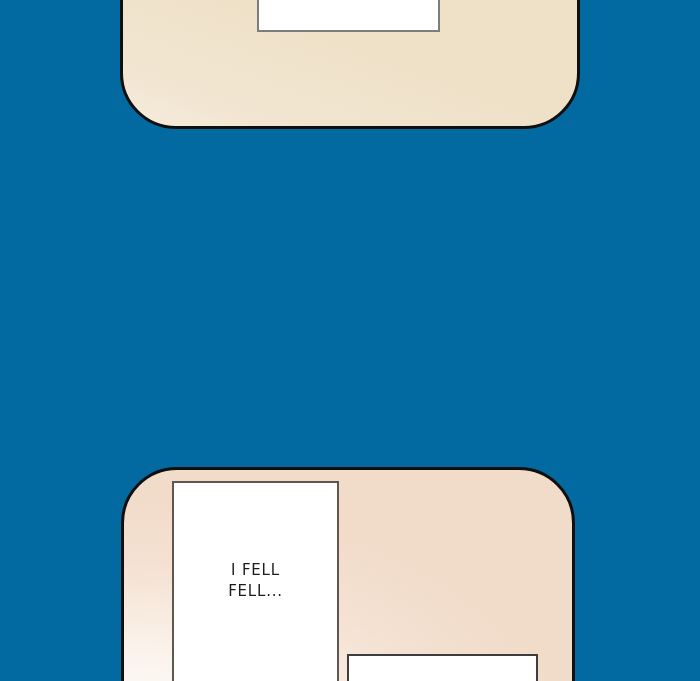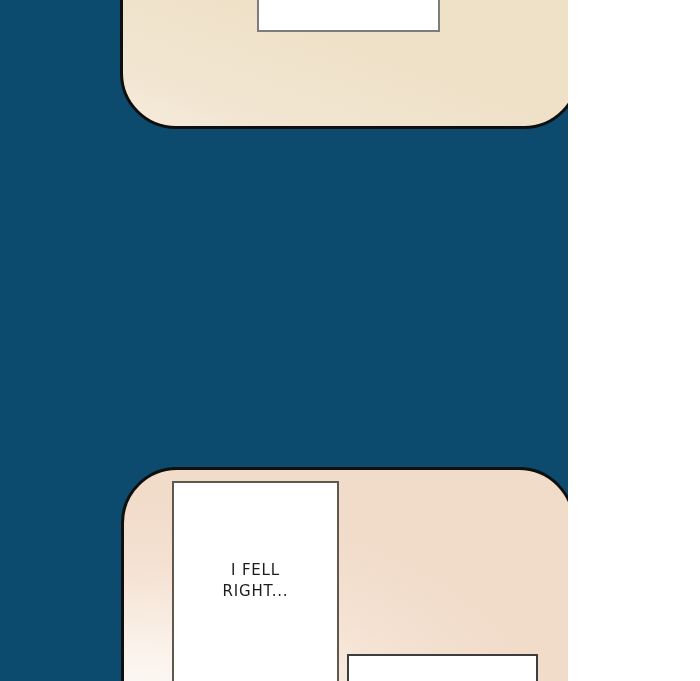--- a/index.html
+++ b/index.html
@@ -1,21 +1,21 @@
 <!DOCTYPE html>
 <html><head>
 <meta charset="utf-8">
 <style>
   html, body { margin: 0; padding: 0; background: #ffffff; }
 
   .stage {
     position: relative;
-    width: 568px;
+    width: 700px;
     height: 681px;
-    background: #0c4a6e;
+    background: #0369a1;
     overflow: hidden;
     font-family: "DejaVu Sans", sans-serif;
   }
 
   .panel {
     position: absolute;
     box-sizing: border-box;
     border: 3px solid #0f0f0f;
     border-radius: 56px;
   }
@@ -92,19 +92,19 @@
 
   <div class="panel panel-top"></div>
 
   <div class="sbox sbox-top"></div>
 
   <div class="panel panel-bottom"></div>
 
   <div class="sbox sbox-left">
     <div class="speech-text">
       <span class="line">I FELL</span>
-      <span class="line">RIGHT...</span>
+      <span class="line">FELL...</span>
     </div>
   </div>
 
   <div class="sbox sbox-bottom"></div>
 
 </div>
 
 </body></html>

